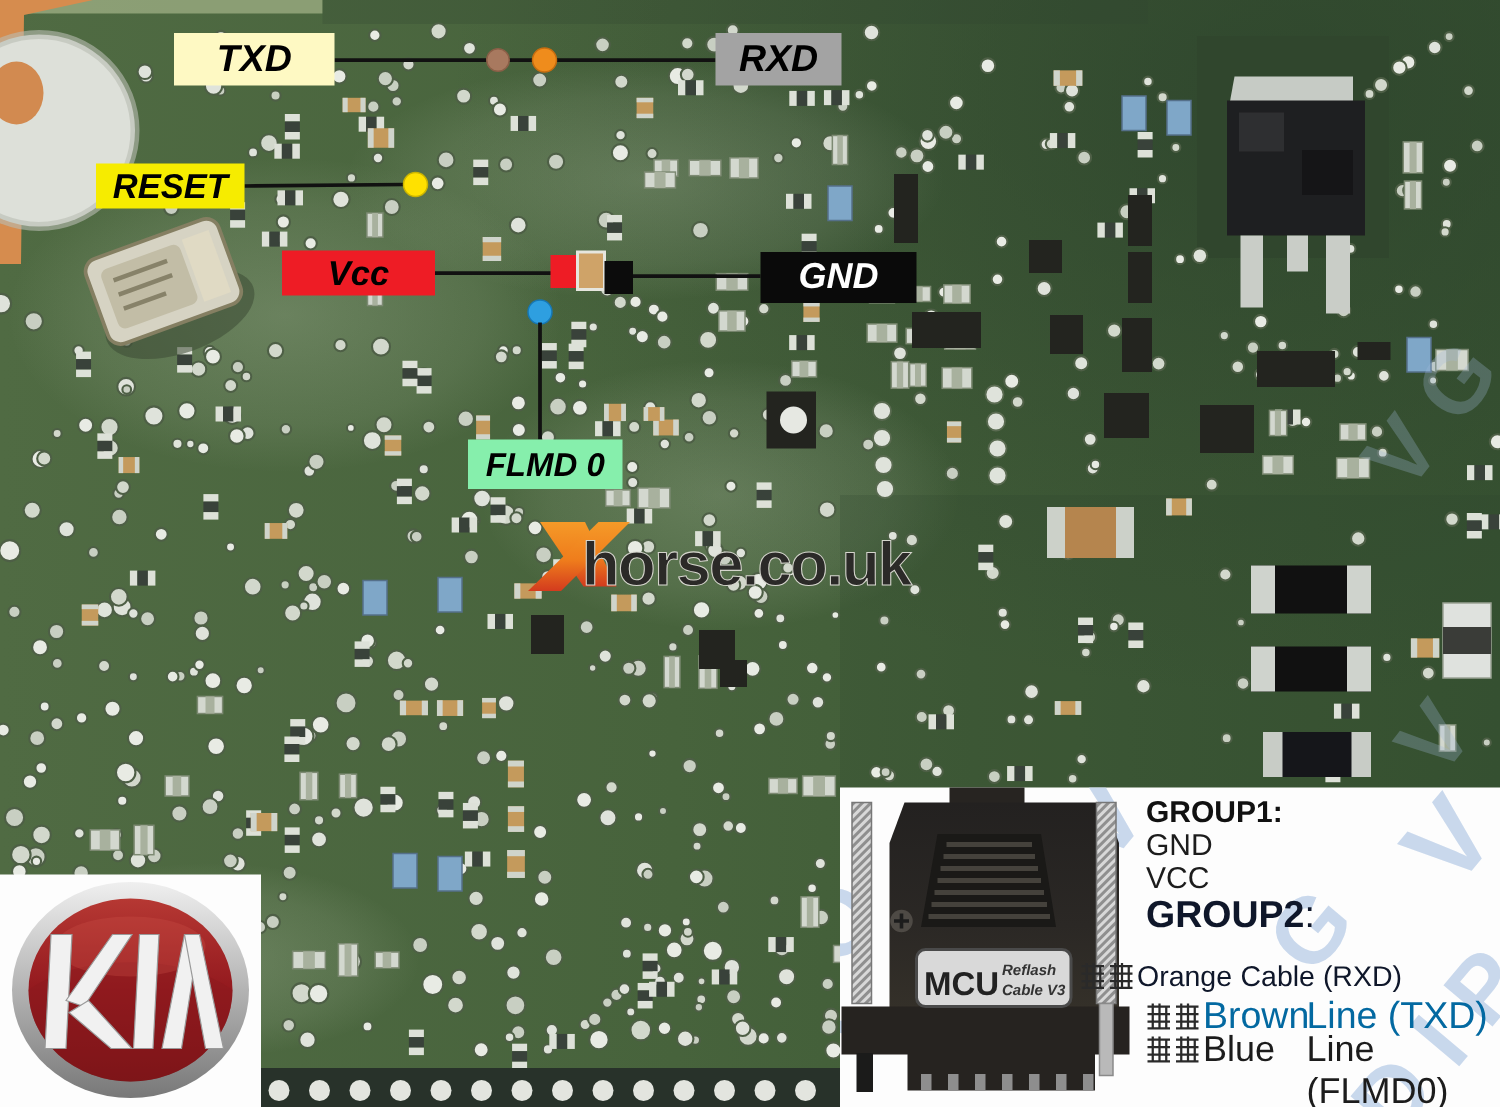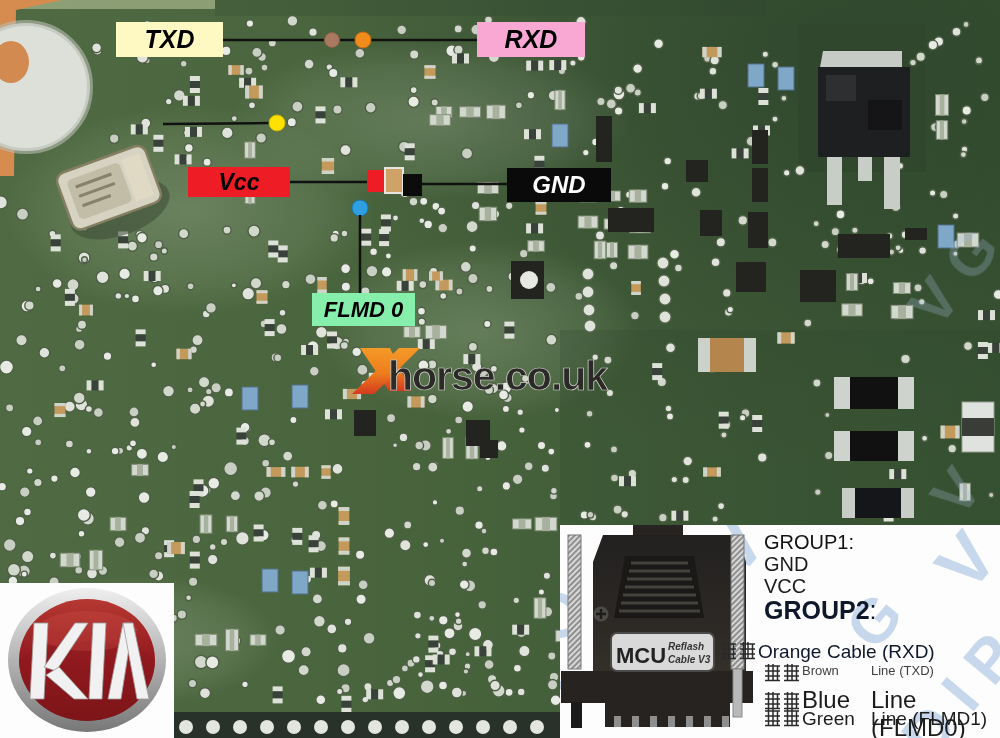--- a/index.html
+++ b/index.html
@@ -1424,22 +1424,23 @@
 
 <path d="M422 184 H507" stroke="#111" stroke-width="2.5" fill="none"></path>
 
 <circle cx="360" cy="208" r="8" fill="#2e9fe0" stroke="#1677b3" stroke-width="1"></circle>
 
 <path d="M360 215 V293" stroke="#111" stroke-width="2.5" fill="none"></path>
 </svg>
 
 <div class="lbl" style="left:116px;top:22px;width:107px;height:35px;background:#fef9c3;font-size:25px">TXD</div>
 
-<div class="lbl" style="left:477px;top:22px;width:108px;height:35px;background:#f9a8d4;font-size:25px">RXD</div>
-
+<div class="lbl" style="left:477px;top:22px;width:84px;height:35px;background:#a3a3a3;font-size:25px">RXD</div>
+
+<div class="lbl" style="left:64px;top:109px;width:99px;height:30px;background:#f6ec00;font-size:23px">RESET</div>
 
 <div class="lbl" style="left:188px;top:167px;width:102px;height:30px;background:#ee1c25;font-size:23px">Vcc</div>
 
 <div class="lbl" style="left:507px;top:168px;width:104px;height:34px;background:#0a0a0a;color:#fff;font-size:24px">GND</div>
 
 <div class="lbl" style="left:312px;top:293px;width:103px;height:33px;background:#86efac;font-size:22px">FLMD&nbsp;0</div>
 
 <div style="position:absolute;left:0;top:583px;width:174px;height:155px;background:#fdfdfd;overflow:hidden">
 <svg width="174" height="155" viewBox="0 0 174 155">
 <defs>
@@ -1533,56 +1534,48 @@
 
 <rect x="731" y="535" width="13" height="134" fill="url(#screwp)" stroke="#777" stroke-width="1"></rect>
 <rect x="733" y="669" width="9" height="48" fill="#b9b9b9" stroke="#8a8a8a" stroke-width="1"></rect>
 
 <rect x="611" y="633" width="103" height="38" rx="6" fill="#d9d9d9" stroke="#4a4a4a" stroke-width="2"></rect>
 <text x="616" y="663" font-family="Liberation Sans,sans-serif" font-weight="bold" font-size="22" fill="#222">MCU</text>
 <text x="668" y="650" font-family="Liberation Sans,sans-serif" font-style="italic" font-weight="bold" font-size="10" fill="#333">Reflash</text>
 <text x="668" y="663" font-family="Liberation Sans,sans-serif" font-style="italic" font-weight="bold" font-size="10" fill="#333">Cable V3</text>
 </svg>
 
-<div style="position:absolute;left:764px;top:531px;font-size:20px;font-weight:normal;color:#111">GROUP1:</div>
+<div style="position:absolute;left:764px;top:531px;font-size:20px;font-weight:bold;color:#111">GROUP1:</div>
 
 <div style="position:absolute;left:764px;top:553px;font-size:20px;color:#1c1c1c">GND</div>
 
 <div style="position:absolute;left:764px;top:575px;font-size:20px;color:#1c1c1c">VCC</div>
 
 <div style="position:absolute;left:764px;top:596px;font-size:25px;color:#0f172a"><b>GROUP2</b>:</div>
 
 
 <div style="position:absolute;left:720px;top:641px;width:236px;height:22px;font-size:19px;color:#0f172a"><svg width="38" height="20" viewBox="0 0 38 20" style="vertical-align:-3px">
         <g stroke="#2a2a2a" stroke-width="1.5" fill="none">
           <path d="M1 3 H16 M1 8 H16 M1 13 H16 M1 17.5 H16 M4.5 1 V17 M9 1 V17 M13.5 3 V17"></path>
         </g>
         <g stroke="#2a2a2a" stroke-width="1.5" fill="none">
           <path d="M20 3 H35 M20 8 H35 M20 13 H35 M20 17.5 H35 M23.5 1 V17 M28 1 V17 M32.5 3 V17"></path>
         </g>
       </svg><span style="position:absolute;left:38px;top:0">Orange</span><span style="position:absolute;left:107px;top:0">Cable (RXD)</span></div>
 
-<div style="position:absolute;left:764px;top:663px;width:236px;height:22px;font-size:13px;color:#404040"><svg width="38" height="20" viewBox="0 0 38 20" style="vertical-align:-3px">
+<div style="position:absolute;left:764px;top:663px;width:236px;height:22px;font-size:25px;color:#0369a1"><svg width="38" height="20" viewBox="0 0 38 20" style="vertical-align:-3px">
         <g stroke="#2a2a2a" stroke-width="1.5" fill="none">
           <path d="M1 3 H16 M1 8 H16 M1 13 H16 M1 17.5 H16 M4.5 1 V17 M9 1 V17 M13.5 3 V17"></path>
         </g>
         <g stroke="#2a2a2a" stroke-width="1.5" fill="none">
           <path d="M20 3 H35 M20 8 H35 M20 13 H35 M20 17.5 H35 M23.5 1 V17 M28 1 V17 M32.5 3 V17"></path>
         </g>
       </svg><span style="position:absolute;left:38px;top:0">Brown</span><span style="position:absolute;left:107px;top:0">Line (TXD)</span></div>
 
 <div style="position:absolute;left:764px;top:686px;width:236px;height:22px;font-size:24px;color:#1c1c1c"><svg width="38" height="20" viewBox="0 0 38 20" style="vertical-align:-3px">
         <g stroke="#2a2a2a" stroke-width="1.5" fill="none">
           <path d="M1 3 H16 M1 8 H16 M1 13 H16 M1 17.5 H16 M4.5 1 V17 M9 1 V17 M13.5 3 V17"></path>
         </g>
         <g stroke="#2a2a2a" stroke-width="1.5" fill="none">
           <path d="M20 3 H35 M20 8 H35 M20 13 H35 M20 17.5 H35 M23.5 1 V17 M28 1 V17 M32.5 3 V17"></path>
         </g>
       </svg><span style="position:absolute;left:38px;top:0">Blue</span><span style="position:absolute;left:107px;top:0">Line (FLMD0)</span></div>
 
-<div style="position:absolute;left:764px;top:708px;width:236px;height:22px;font-size:19px;color:#1c1c1c"><svg width="38" height="20" viewBox="0 0 38 20" style="vertical-align:-3px">
-        <g stroke="#2a2a2a" stroke-width="1.5" fill="none">
-          <path d="M1 3 H16 M1 8 H16 M1 13 H16 M1 17.5 H16 M4.5 1 V17 M9 1 V17 M13.5 3 V17"></path>
-        </g>
-        <g stroke="#2a2a2a" stroke-width="1.5" fill="none">
-          <path d="M20 3 H35 M20 8 H35 M20 13 H35 M20 17.5 H35 M23.5 1 V17 M28 1 V17 M32.5 3 V17"></path>
-        </g>
-      </svg><span style="position:absolute;left:38px;top:0">Green</span><span style="position:absolute;left:107px;top:0">Line (FLMD1)</span></div>
 </div>
 </body></html>

